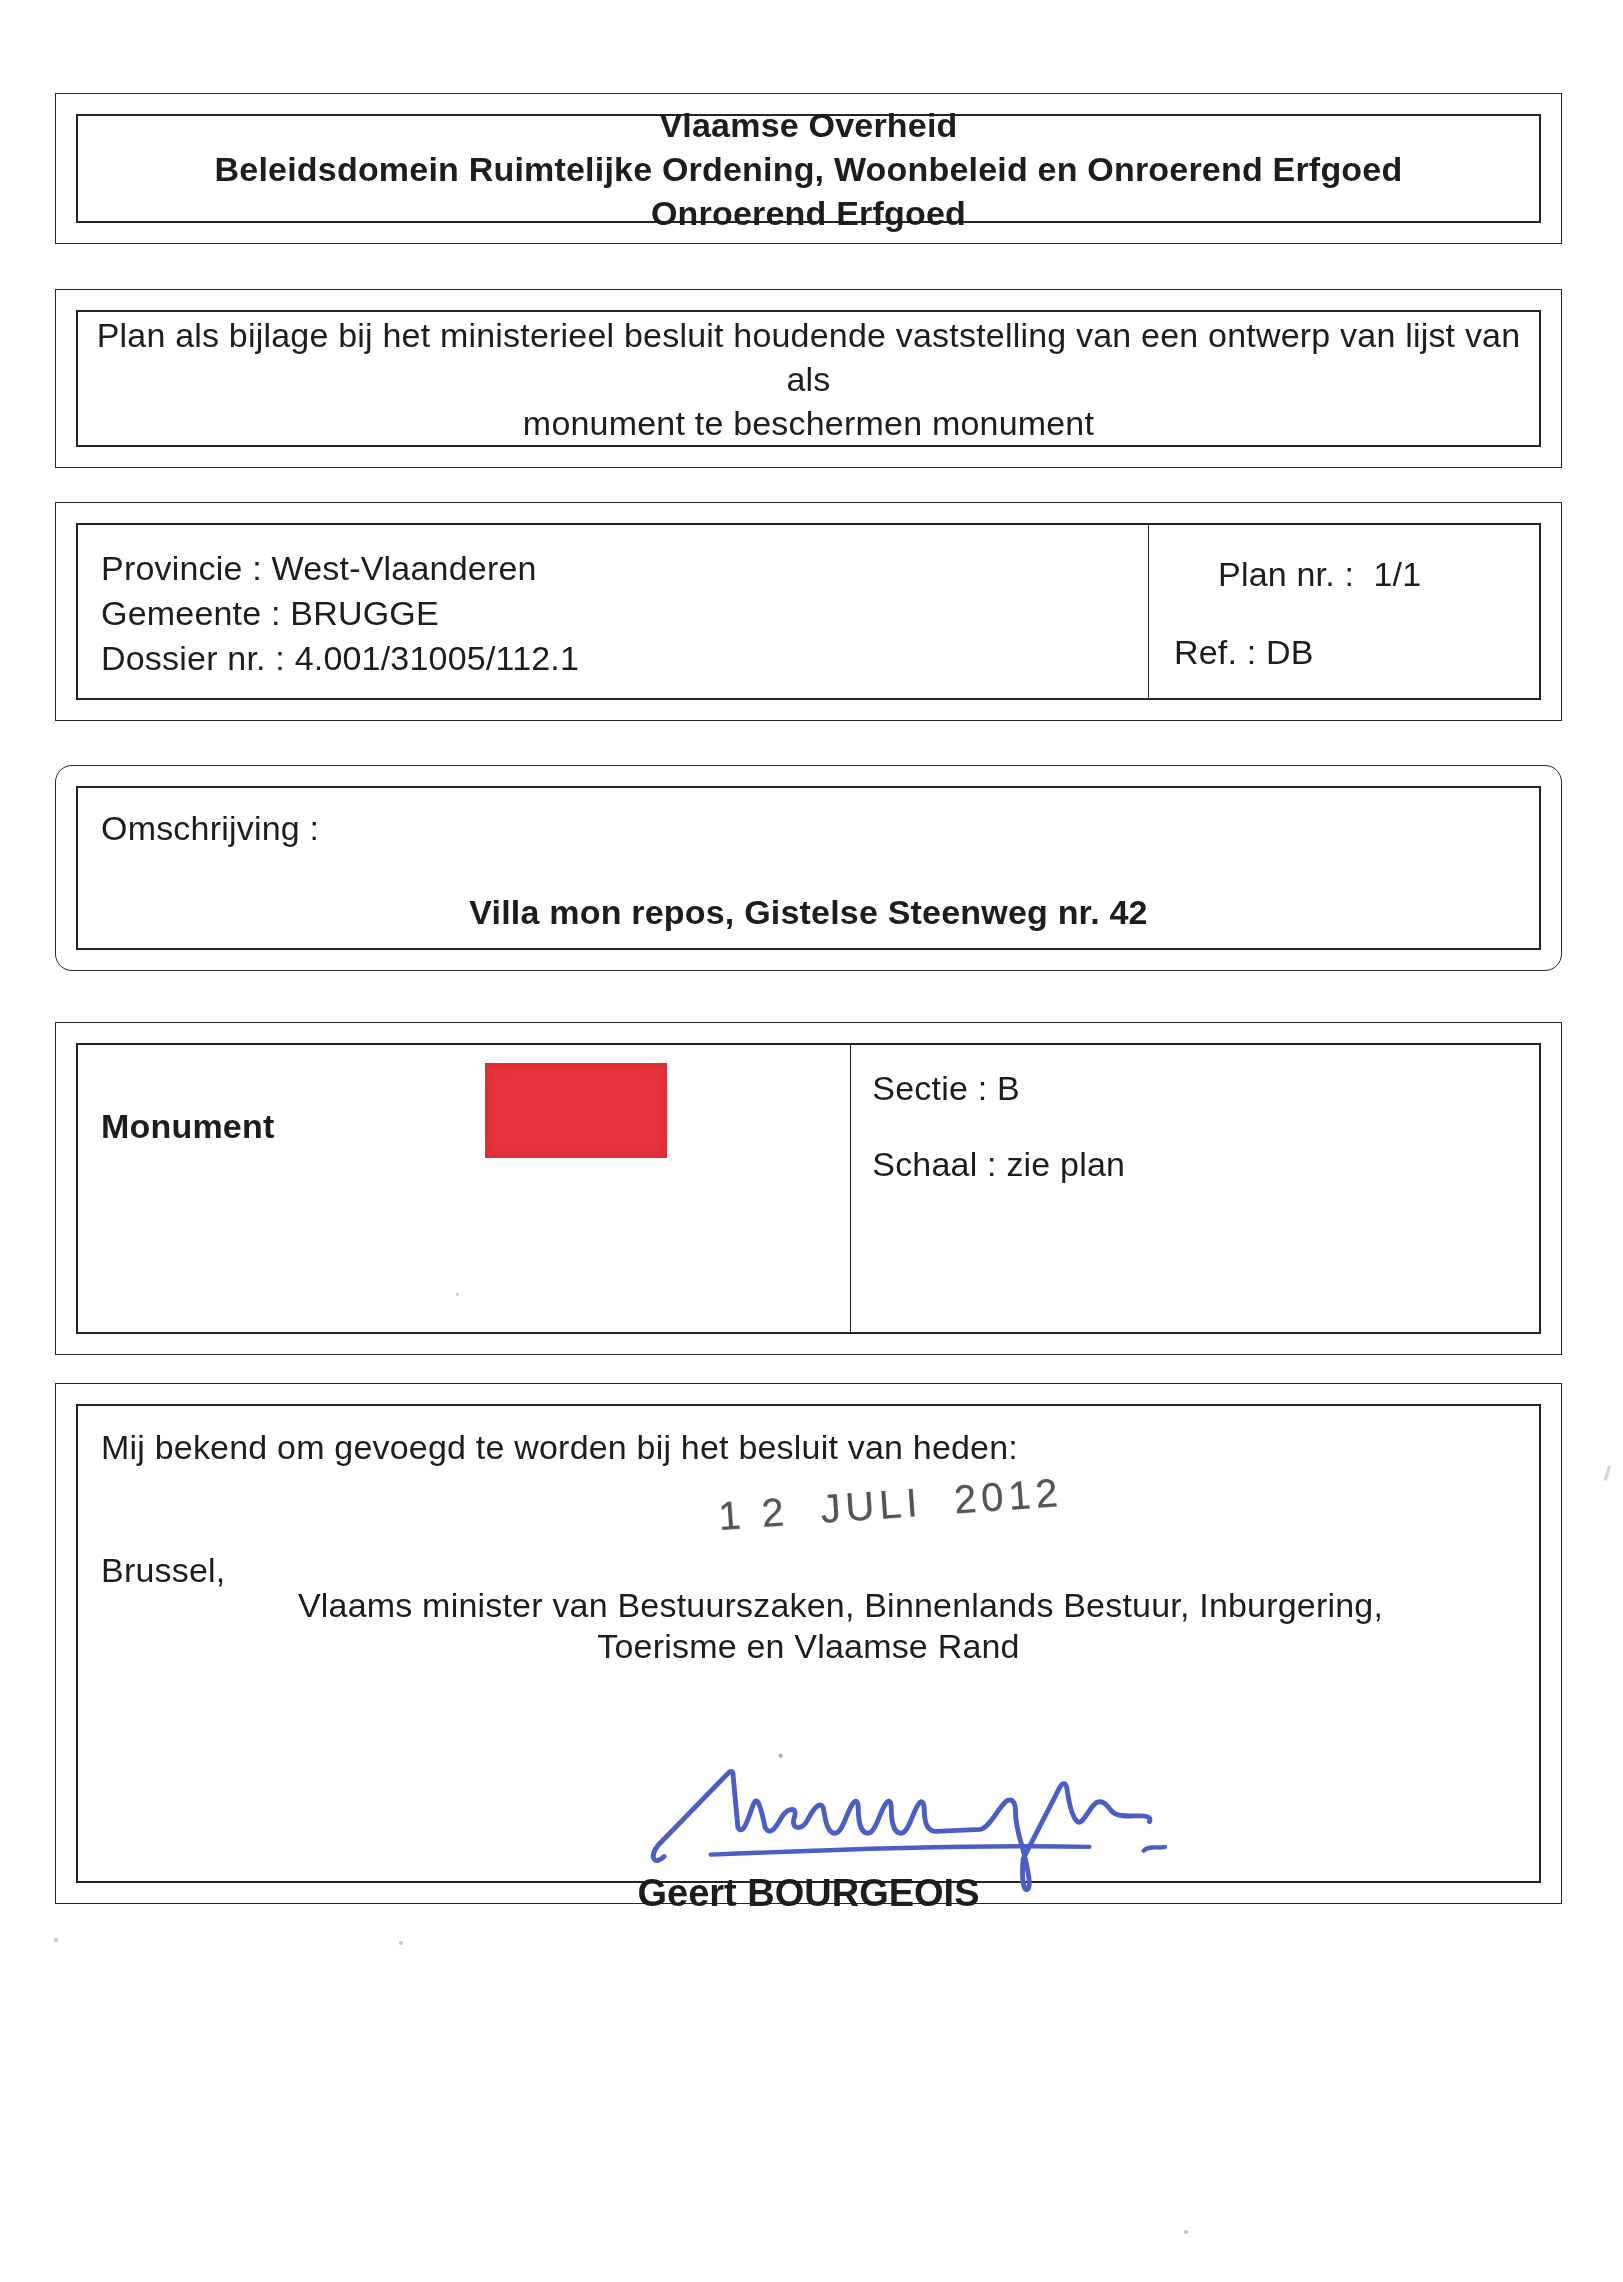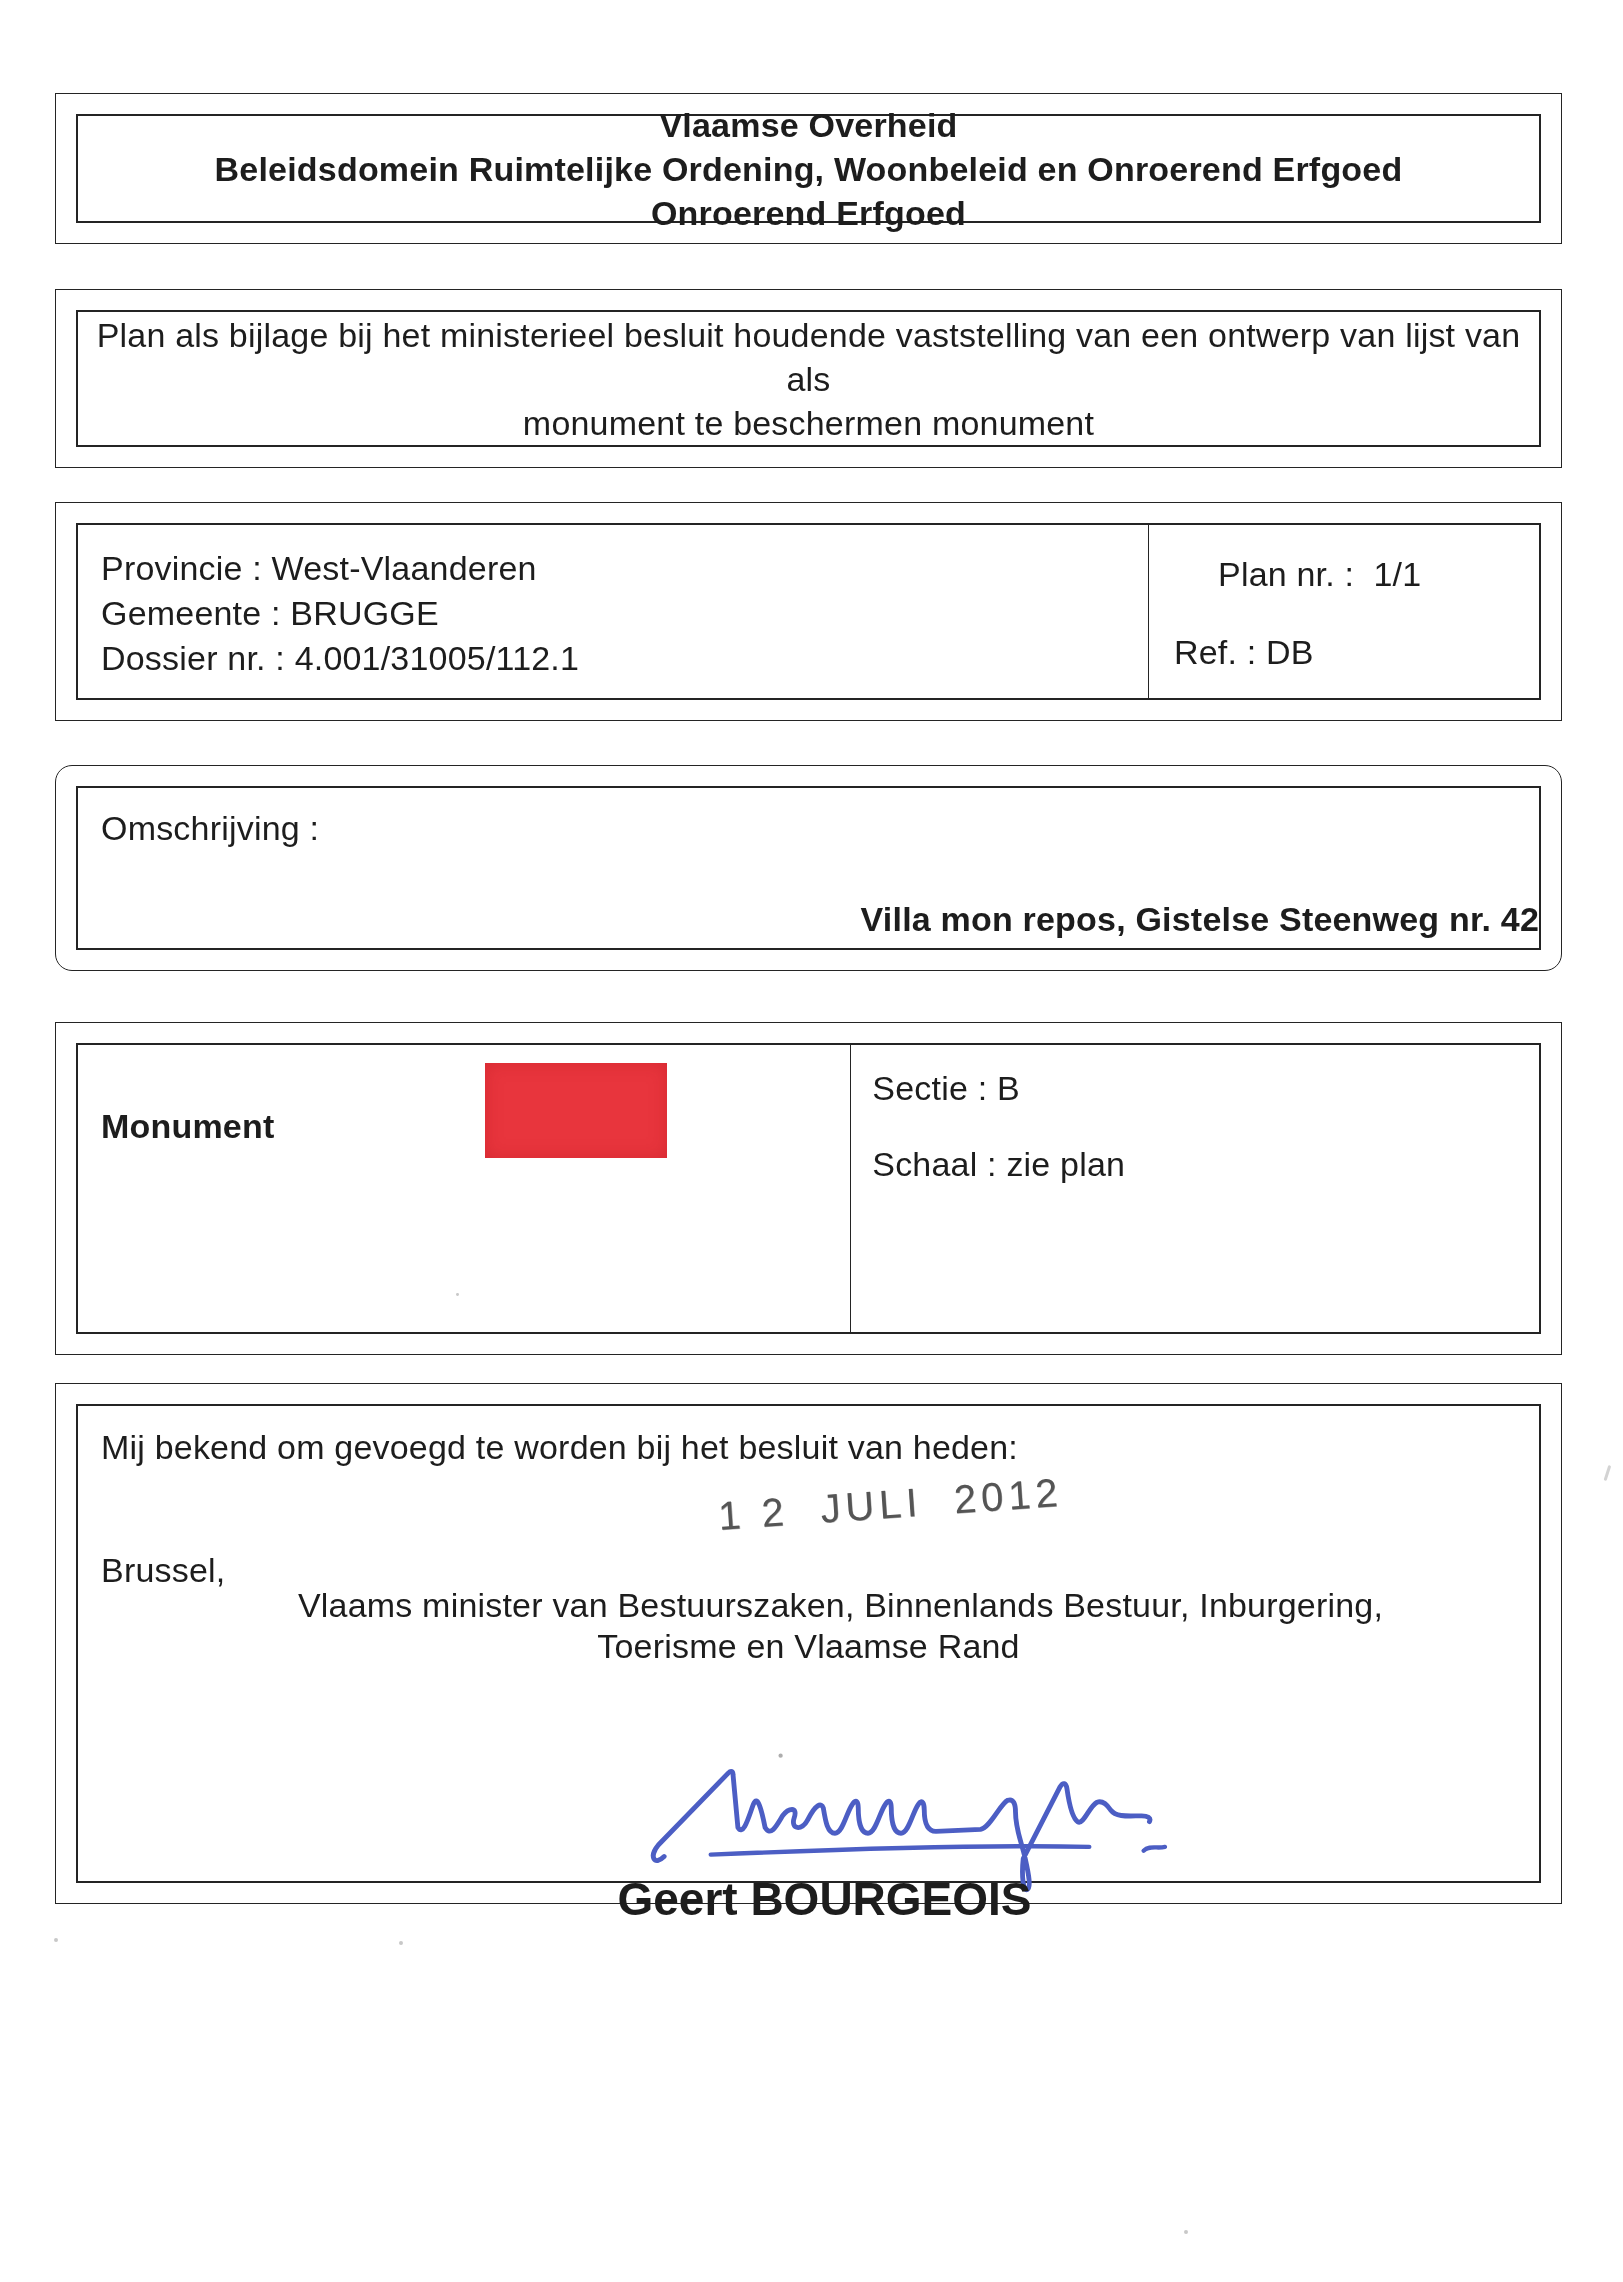--- a/index.html
+++ b/index.html
@@ -56,21 +56,21 @@
     flex-direction: column;
     justify-content: space-between;
     padding: 21.3px 23px 17.5px 23px;
   }
   .details-right { flex: 1; position: relative; white-space: pre; }
   .details-right .line1 { position: absolute; left: 25px; top: 27px; margin-left: 44px; }
   .details-right .line2 { position: absolute; left: 25px; top: 105px; }
 
   
   .omschr-label { position: absolute; left: 23px; top: 17.5px; }
-  .omschr-value { position: absolute; left: 0; top: 109px; width: 100%; text-align: right; }
+  .omschr-value { position: absolute; left: 0; top: 102px; width: 100%; text-align: center; }
 
   
   .legend-row { display: flex; height: 100%; }
   .legend-left { width: 773px; border-right: 1.9px solid #242424; position: relative; }
   .legend-right { flex: 1; position: relative; }
   .monument-label { position: absolute; left: 23px; top: 59px; font-weight: bold; }
   .monument-swatch {
     position: absolute; left: 407px; top: 18.4px;
     width: 182px; height: 95px;
     background: #e8353d;
@@ -88,21 +88,21 @@
     transform: rotate(-4deg);
     font-weight: 500;
     text-shadow: 0.5px 0.5px 0.5px rgba(70,70,70,0.45);
     opacity: 0.92;
     white-space: pre;
   }
   .signing-place { position: absolute; left: 23px; top: 142px; }
   .minister-line1 { position: absolute; left: 0; top: 177px; width: 100%; text-align: center; margin-left: 32px; }
   .minister-line2 { position: absolute; left: 0; top: 218px; width: 100%; text-align: center; }
   .signature-svg { position: absolute; left: 557px; top: 338px; }
-  .signer-name { position: absolute; left: 16px; top: 466px; width: 100%; text-align: center; font-size: 46px; }
+  .signer-name { position: absolute; left: 0; top: 466px; width: 100%; text-align: center; font-size: 38px; }
 
   
   .speck { position: absolute; background: #9a9a9a; border-radius: 50%; opacity: 0.55; }
   .speck-slash {
     position: absolute; width: 2.9px; height: 15.5px; background: #a8a8a8;
     transform: rotate(18deg); opacity: 0.5; border-radius: 1.9px;
   }
 </style>
 </head>
 <body>

